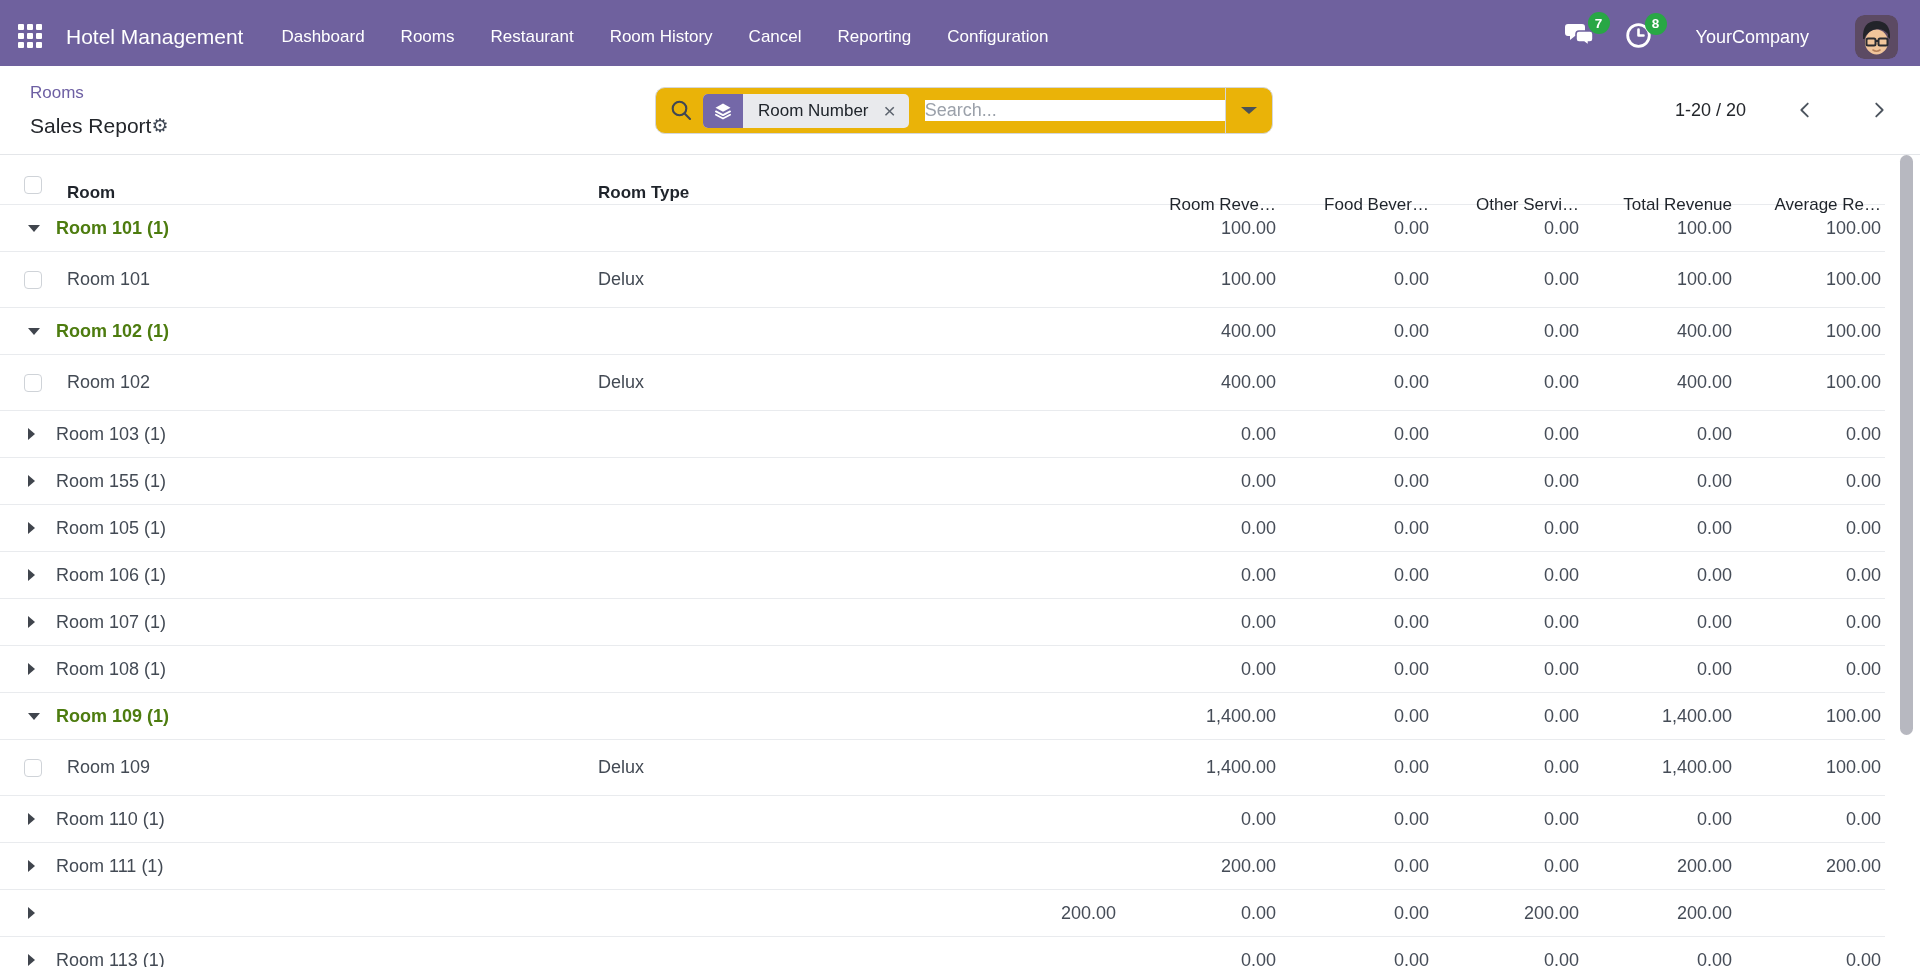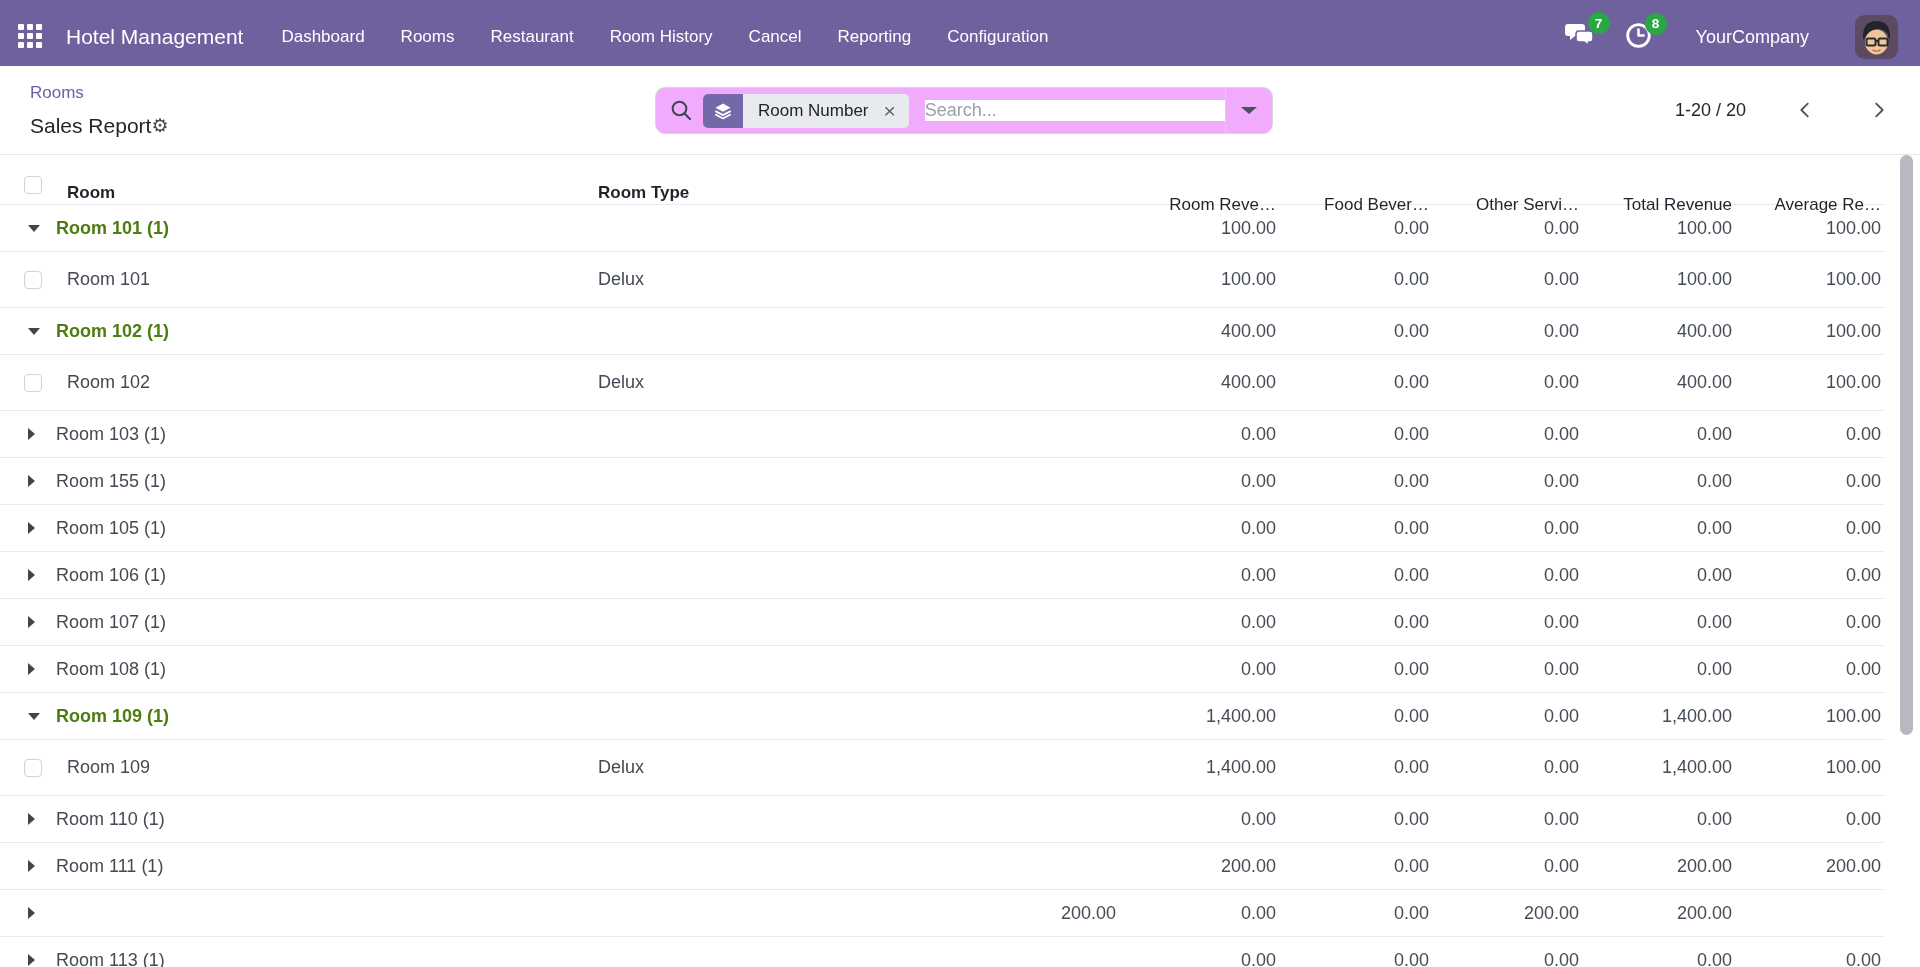--- a/index.html
+++ b/index.html
@@ -64,21 +64,21 @@
   .gear-btn { font-size: 19px; color: #3f4754; cursor: pointer; line-height: 1; }
 
   .search-box {
     position: absolute;
     left: 655px; top: 21px;
     width: 618px; height: 47px;
     border: 1px solid #d5d7da;
     border-radius: 10px;
     display: flex;
     align-items: center;
-    background: #f0abfc;
+    background: #eab308;
   }
   .search-icon-wrap { margin: 0 10px 0 14px; display: flex; }
   .facet {
     display: flex; align-items: stretch;
     height: 34px;
     border-radius: 5px;
     overflow: hidden;
     background: #e9eaed;
   }
   .facet-icon-seg {

